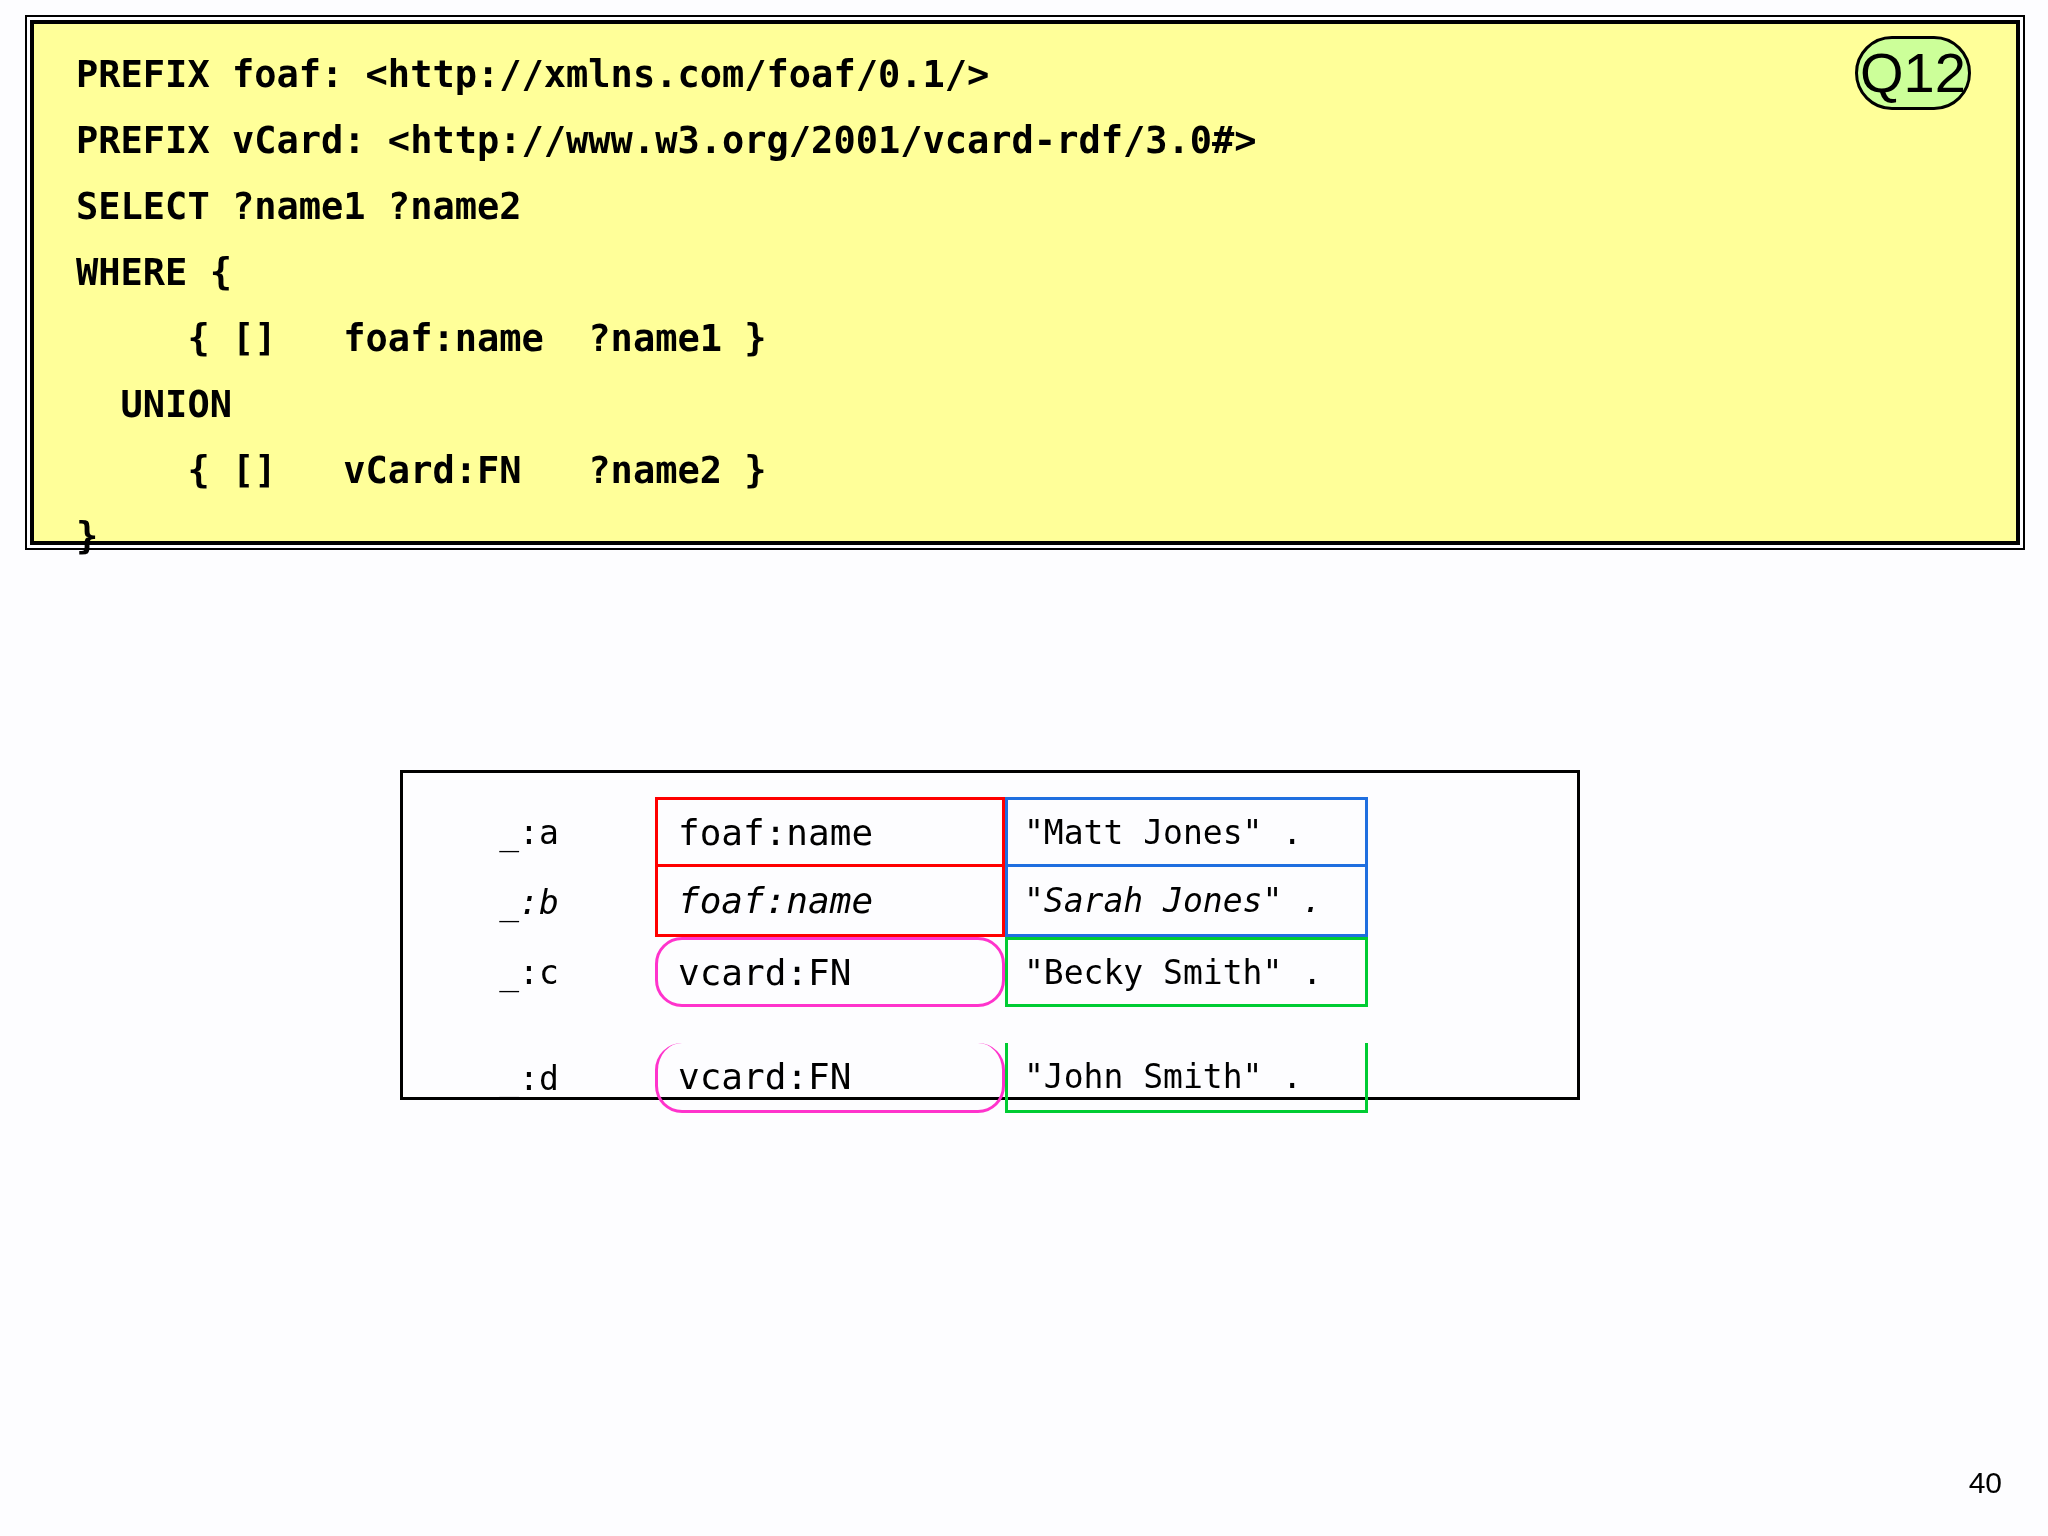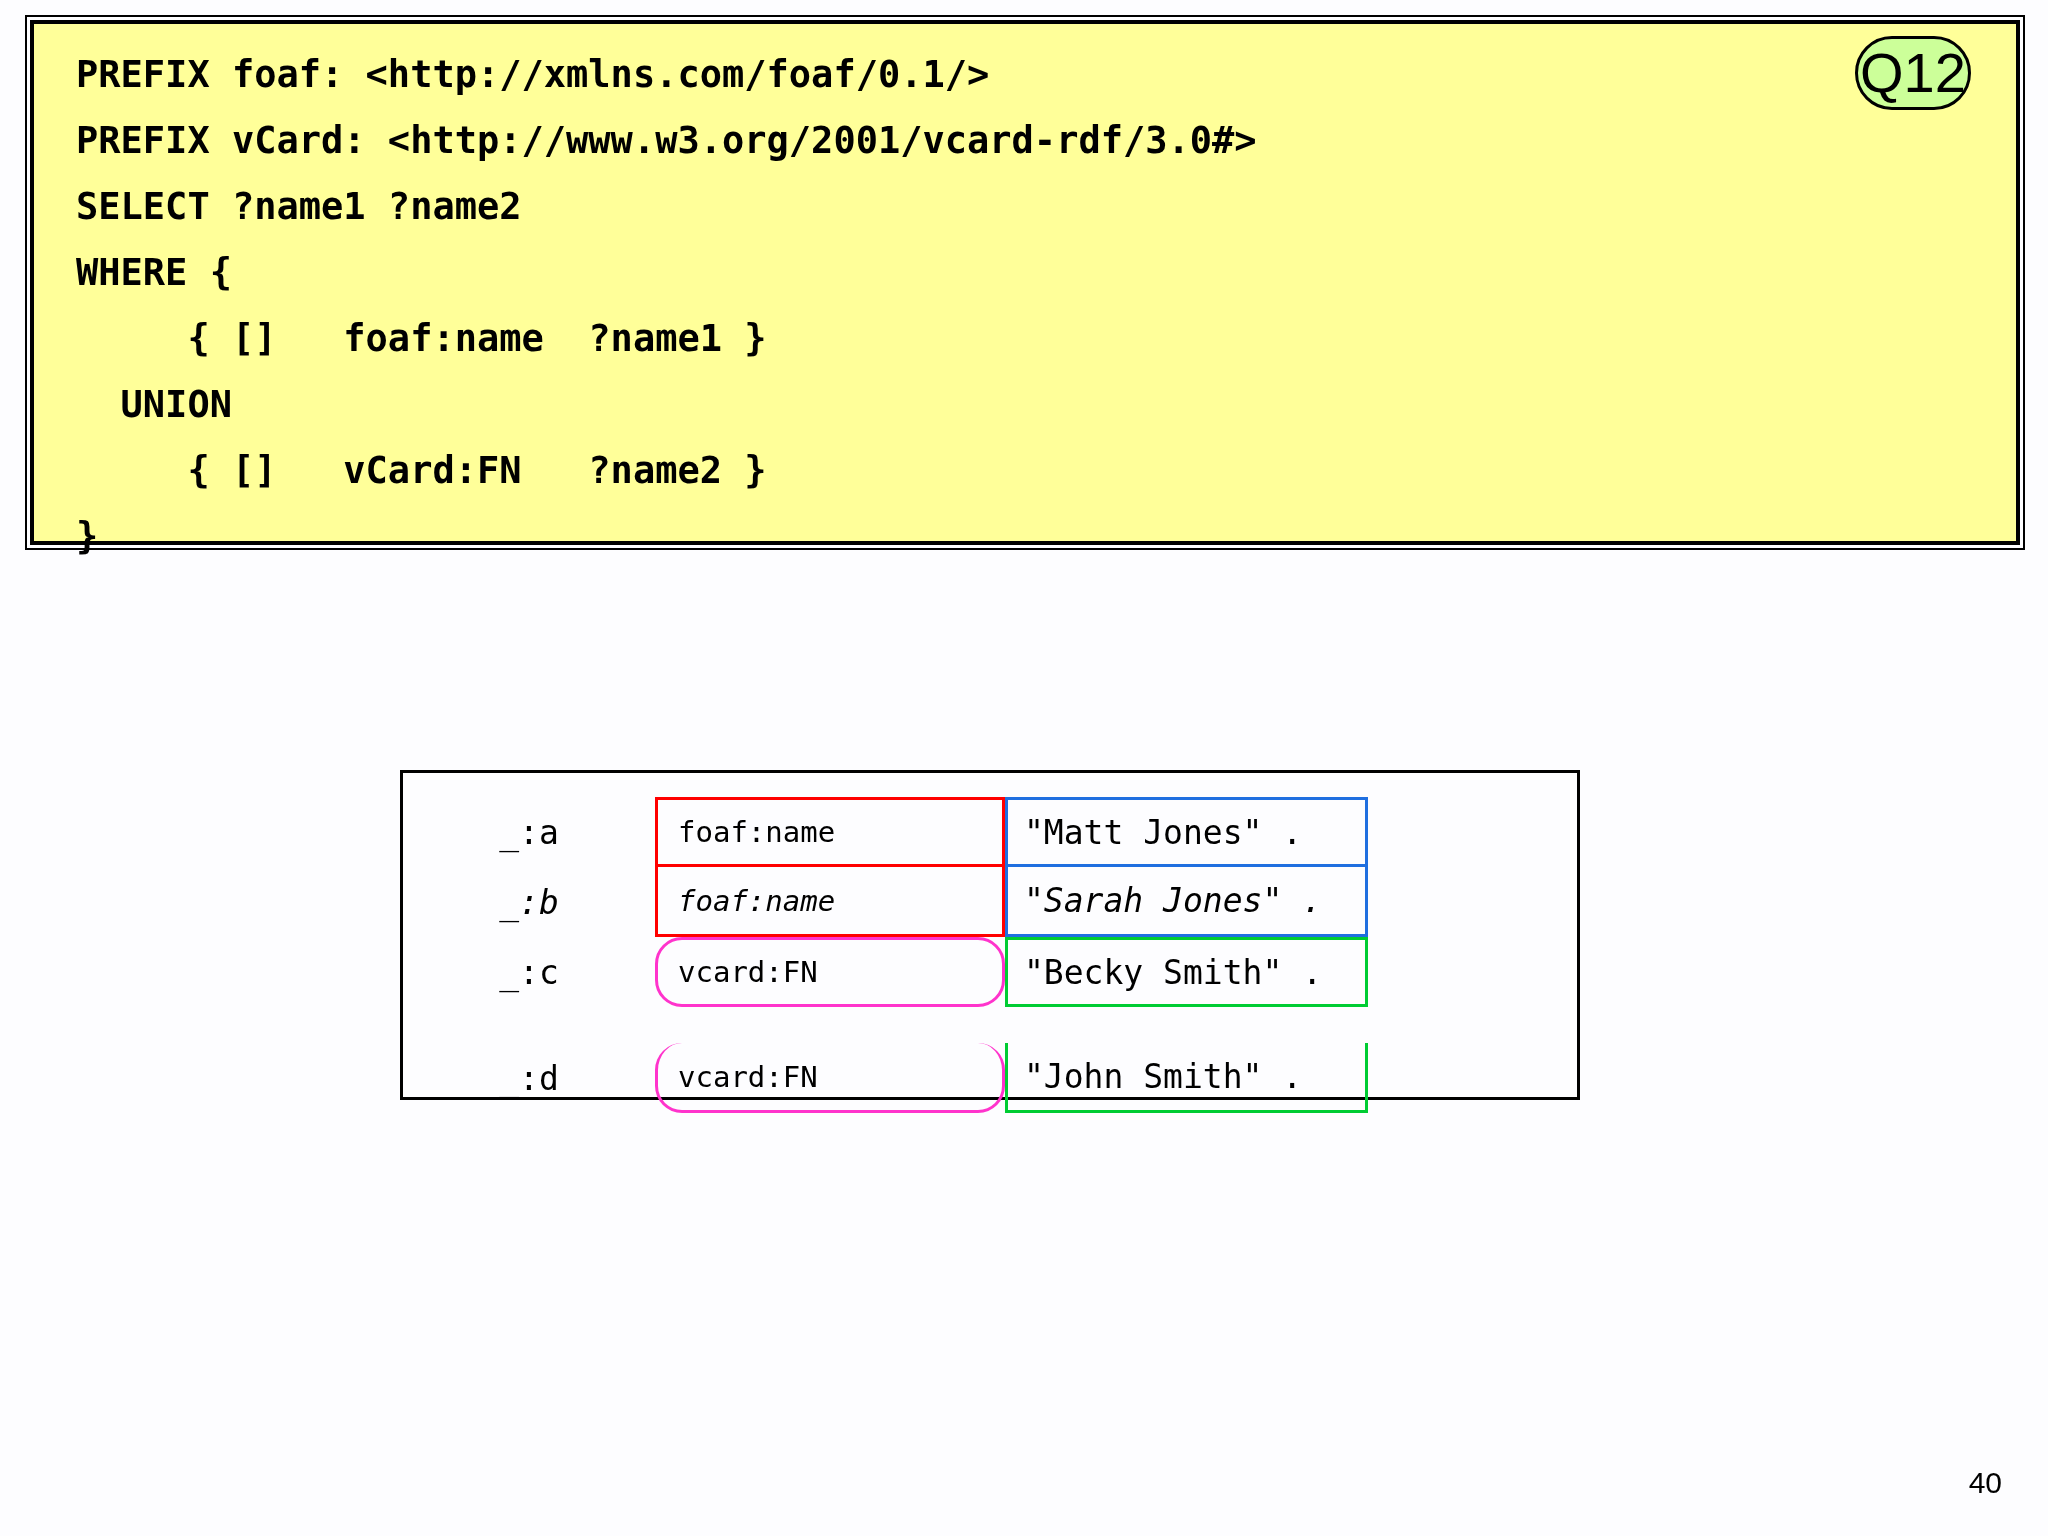--- a/index.html
+++ b/index.html
@@ -98,21 +98,21 @@
     text-align: right;
   }
   .cell-pred {
     width: 350px;
     flex: 0 0 350px;
     box-sizing: border-box;
     display: flex;
     align-items: center;
     padding-left: 20px;
     font-family: "DejaVu Sans Mono", "Liberation Mono", monospace;
-    font-size: 29px;
+    font-size: 36px;
     color: #000000;
   }
   .cell-obj {
     width: 363px;
     flex: 0 0 363px;
     box-sizing: border-box;
     display: flex;
     align-items: center;
     padding-left: 16px;
     font-family: "DejaVu Sans Mono", "Liberation Mono", monospace;

